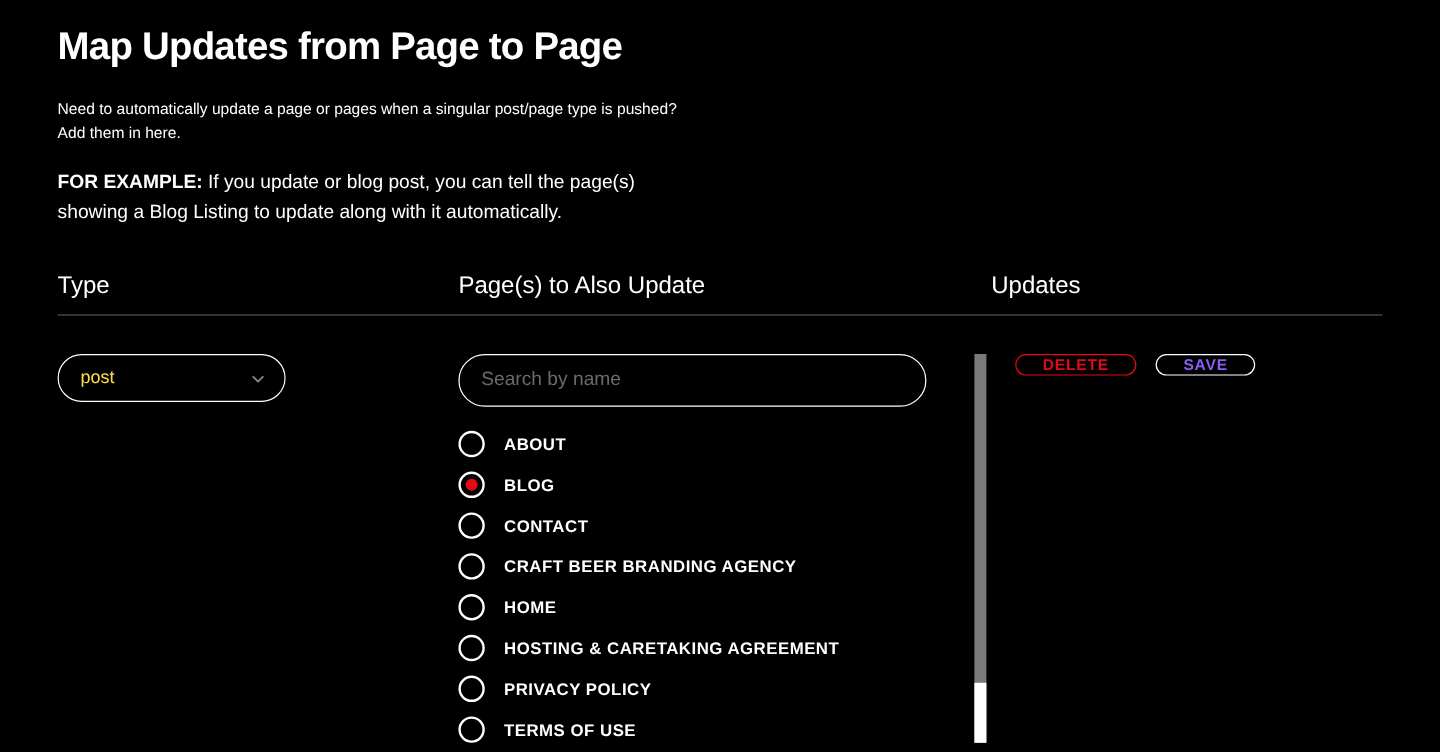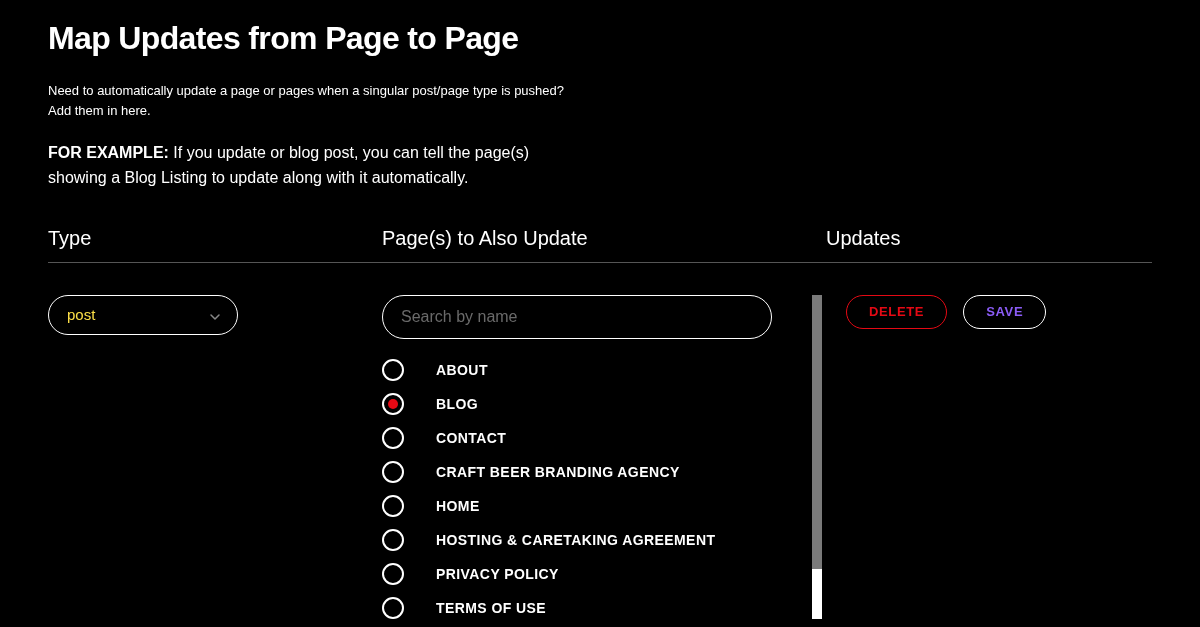--- a/index.html
+++ b/index.html
@@ -111,21 +111,21 @@
     }
     .page-list {
       list-style: none;
       display: flex;
       flex-direction: column;
       gap: 12px;
     }
     .page-item {
       display: flex;
       align-items: center;
-      gap: 32px;
+      gap: 16px;
       cursor: pointer;
     }
     .radio {
       width: 22px;
       height: 22px;
       border: 2px solid #fff;
       border-radius: 50%;
       display: flex;
       align-items: center;
       justify-content: center;
@@ -147,21 +147,21 @@
       letter-spacing: 0.03em;
       text-transform: uppercase;
     }
     .action-cell {
       padding-left: 20px;
       display: flex;
       gap: 16px;
       align-items: flex-start;
     }
     .btn {
-      height: 34px;
+      height: 18px;
       padding: 0 22px;
       border-radius: 999px;
       background: transparent;
       font-size: 13px;
       font-weight: 600;
       letter-spacing: 0.05em;
       cursor: pointer;
       display: inline-flex;
       align-items: center;
       justify-content: center;

